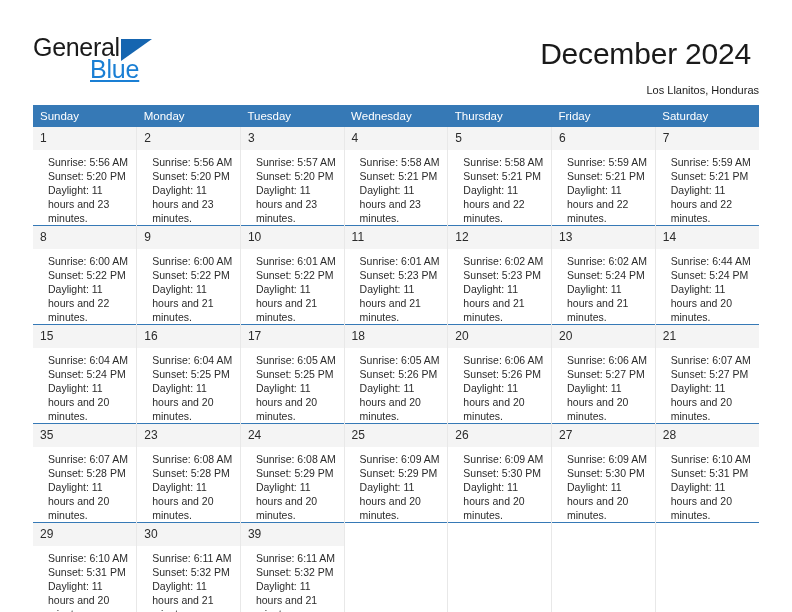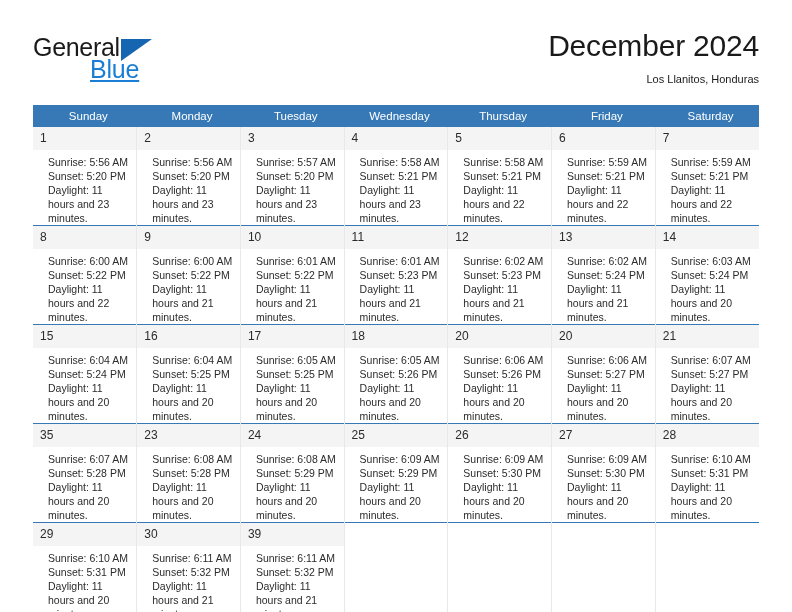--- a/index.html
+++ b/index.html
@@ -70,21 +70,21 @@
     position: absolute;
     right: 0;
     top: 0;
     text-align: right;
   }
   .cal-title {
     font-size: 30px;
     color: #1a1a1a;
     line-height: 36px;
     font-weight: normal;
-    margin: 0;
+    margin: 8px;
     letter-spacing: -0.2px;
   }
   .cal-subtitle {
     font-size: 11px;
     color: #1a1a1a;
     line-height: 20px;
     margin: 5px 0 0 0;
     font-weight: normal;
   }
 
@@ -95,21 +95,21 @@
     top: 105px;
     width: 726px;
     border-collapse: collapse;
     table-layout: fixed;
   }
   .calendar th {
     background: #3679b6;
     color: #ffffff;
     font-size: 11.5px;
     font-weight: normal;
-    text-align: center;
+    text-align: left;
     padding: 5px 0 5px 7px;
     height: 11px;
     border: none;
   }
   .calendar td {
     vertical-align: top;
     padding: 0;
     border-top: 1.5px solid #3679b6;
     border-right: 1px solid #e8e8e8;
     height: 88px;
@@ -282,21 +282,21 @@
             <div class="daynum">13</div>
             <div class="info">
               <div>Sunrise: 6:02 AM</div>
               <div>Sunset: 5:24 PM</div>
               <div class="daylight">Daylight: 11 hours and 21 minutes.</div>
             </div>
           </td>
           <td>
             <div class="daynum">14</div>
             <div class="info">
-              <div>Sunrise: 6:03 AM</div>
+              <div>Sunrise: 6:44 AM</div>
               <div>Sunset: 5:24 PM</div>
               <div class="daylight">Daylight: 11 hours and 20 minutes.</div>
             </div>
           </td>
         </tr>
         <tr class="week-row">
           <td>
             <div class="daynum">15</div>
             <div class="info">
               <div>Sunrise: 6:04 AM</div>

